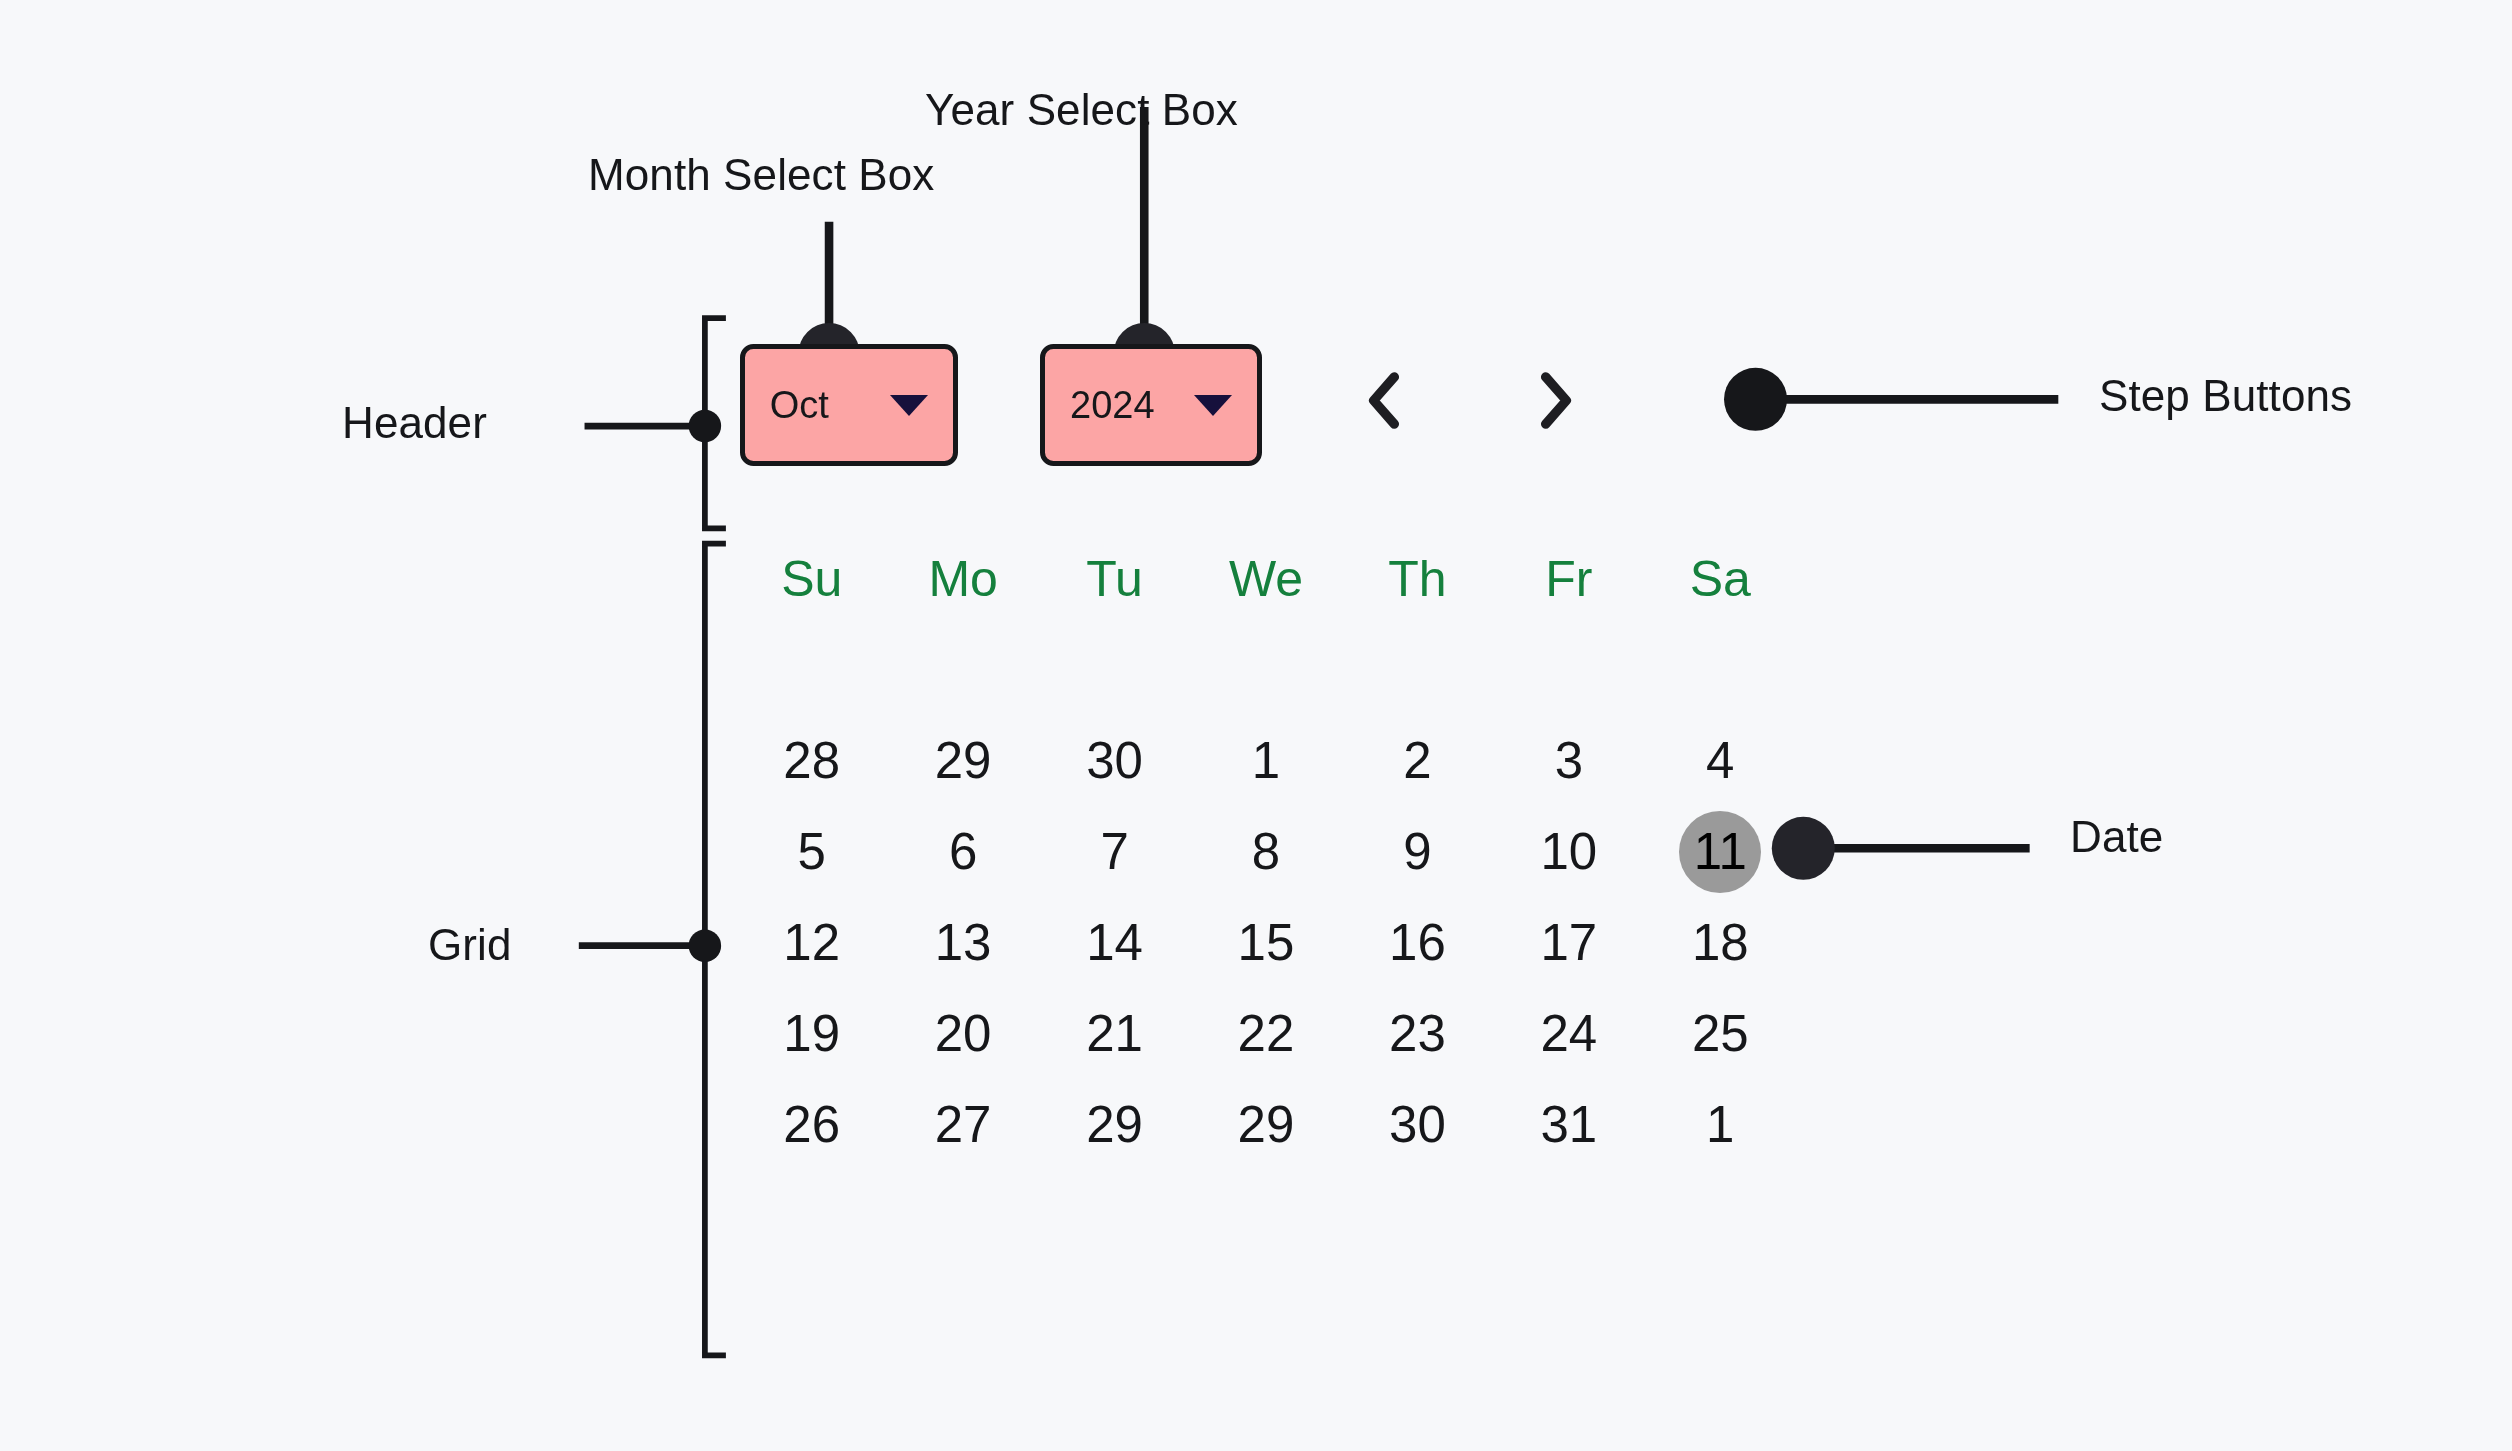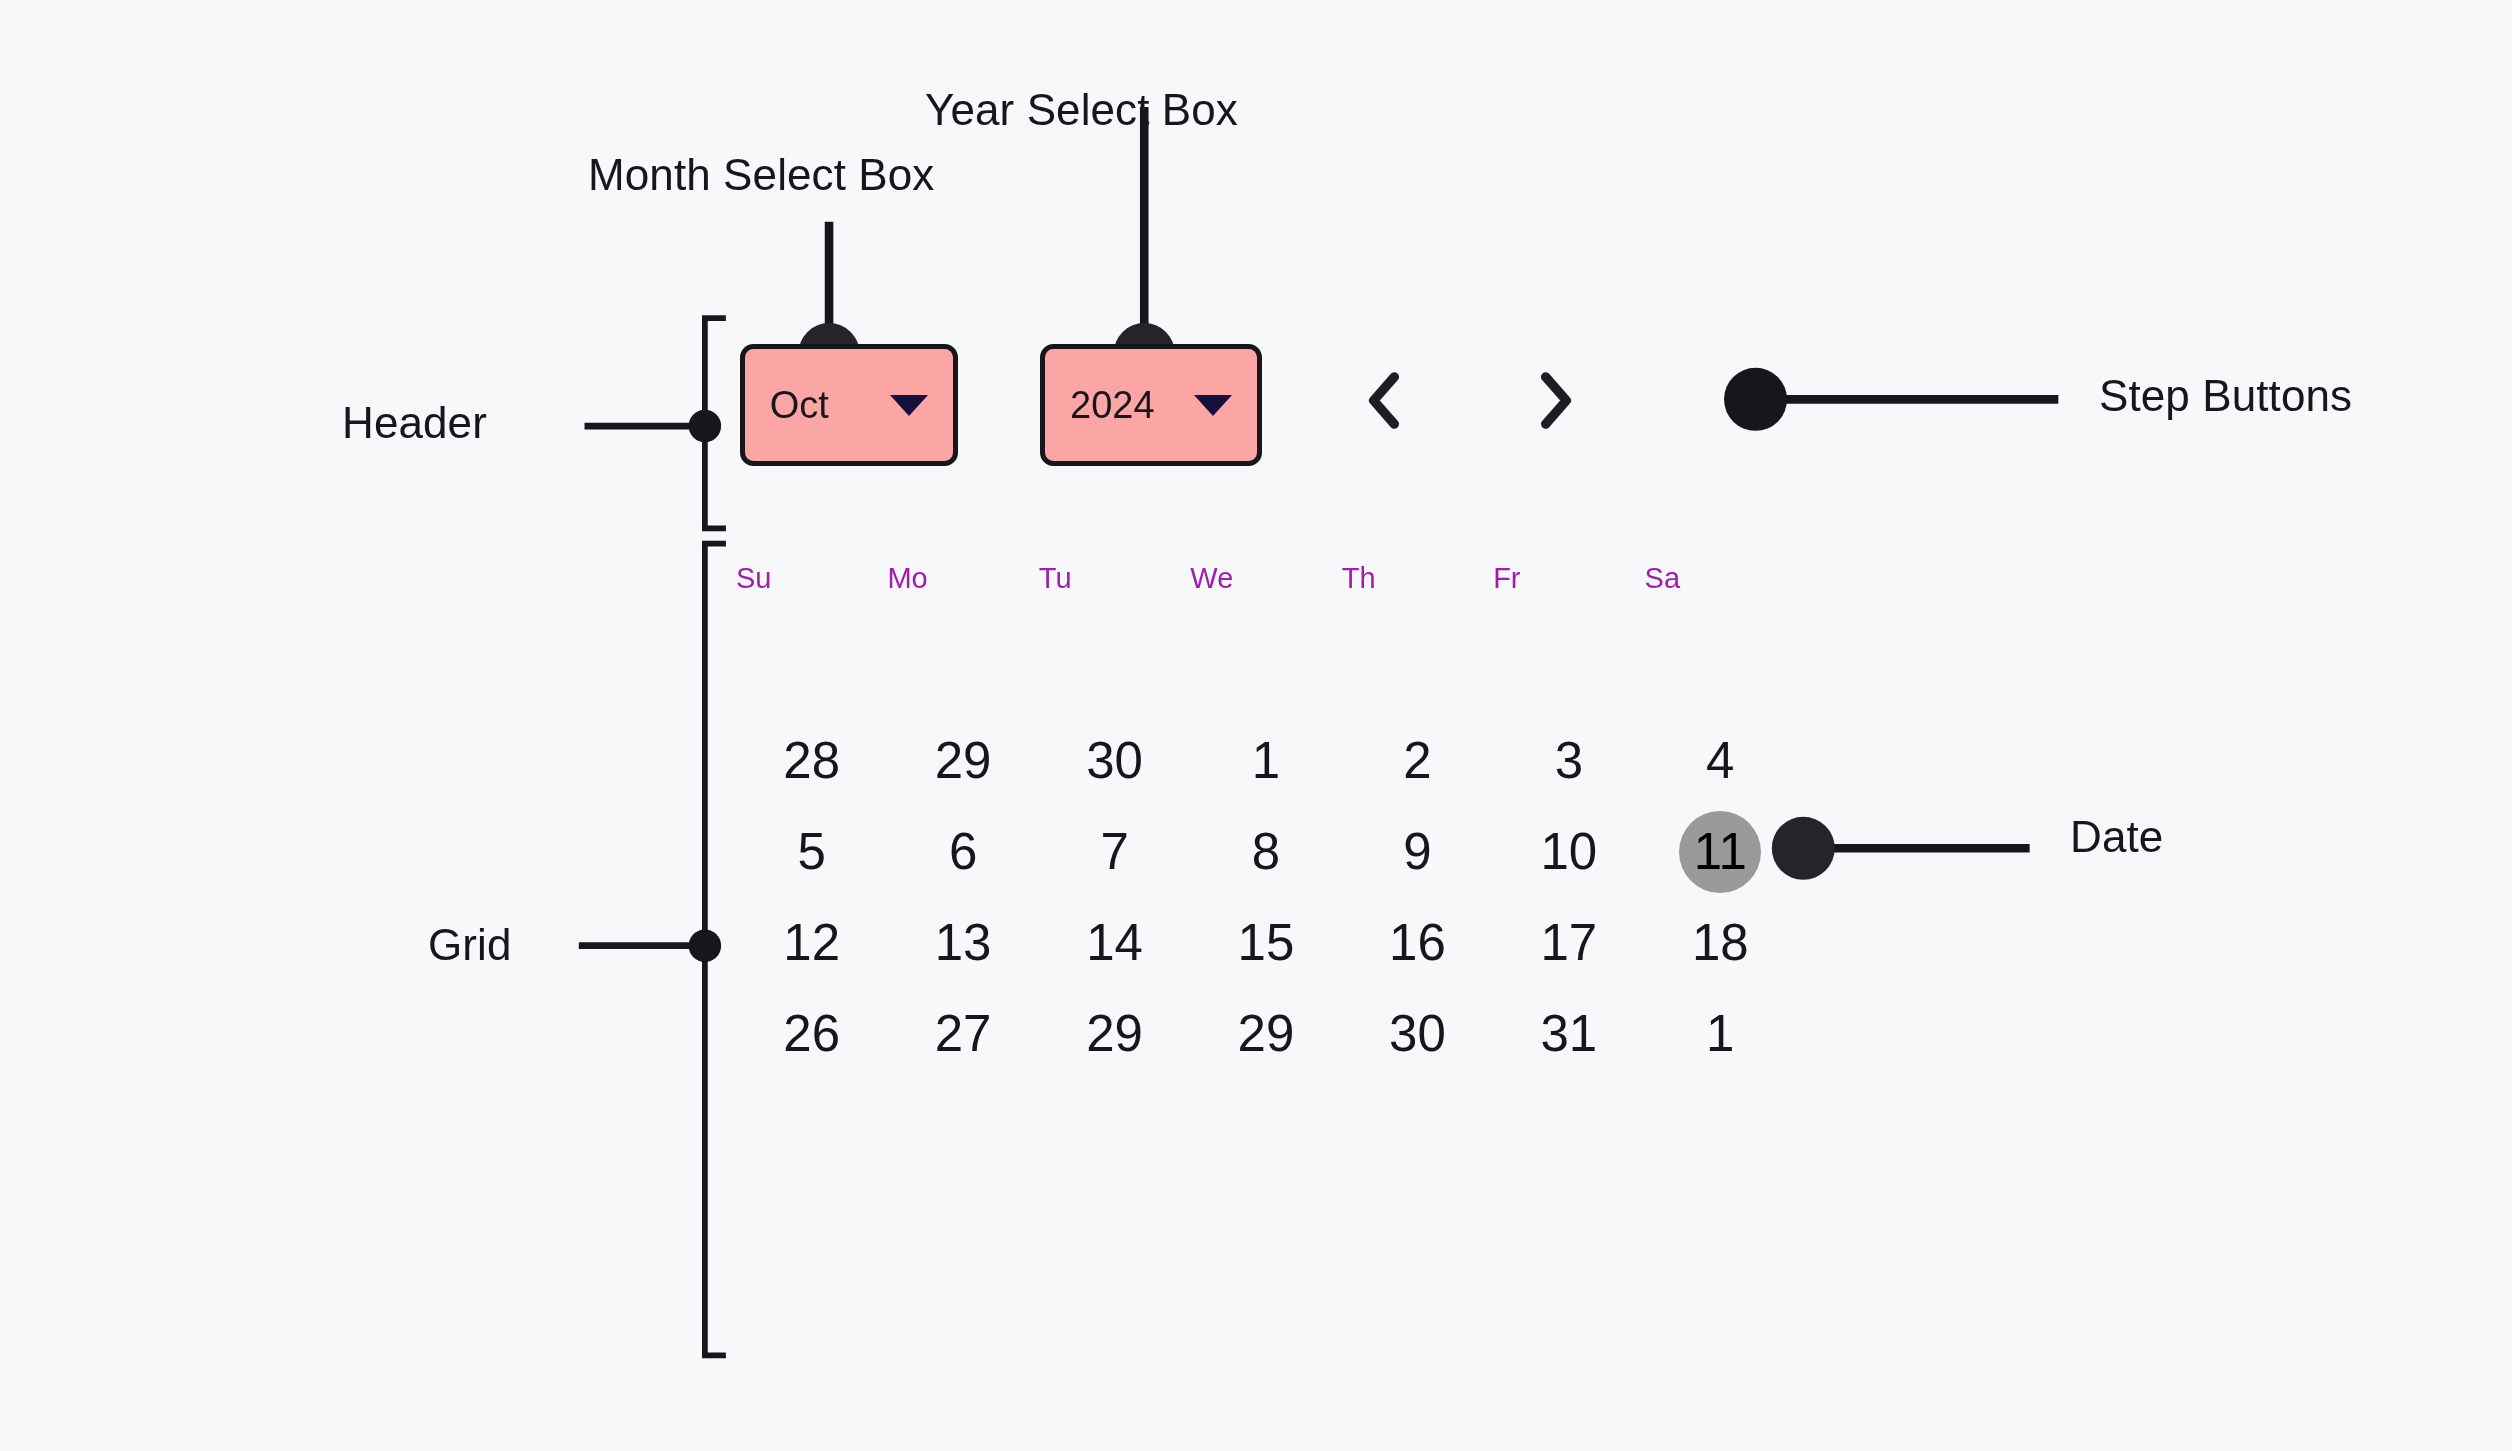--- a/index.html
+++ b/index.html
@@ -118,23 +118,23 @@
   }
 
   .cal-row {
     display: grid;
     grid-template-columns: repeat(7, 1fr);
     height: 91px;
     align-items: center;
   }
 
   .weekday {
-    font-size: 29px;
-    color: #a21caf;
-    text-align: left;
+    font-size: 50px;
+    color: #15803d;
+    text-align: center;
     line-height: 1;
   }
 
   .day-cell {
     display: flex;
     align-items: center;
     justify-content: center;
     height: 91px;
   }
   .day-inner {
@@ -322,20 +322,43 @@
             <span class="day-inner">16</span>
           </div>
         <div class="day-cell">
             <span class="day-inner">17</span>
           </div>
         <div class="day-cell">
             <span class="day-inner">18</span>
           </div>
       </div>
 
+      <div class="cal-row">
+        <div class="day-cell">
+            <span class="day-inner">19</span>
+          </div>
+        <div class="day-cell">
+            <span class="day-inner">20</span>
+          </div>
+        <div class="day-cell">
+            <span class="day-inner">21</span>
+          </div>
+        <div class="day-cell">
+            <span class="day-inner">22</span>
+          </div>
+        <div class="day-cell">
+            <span class="day-inner">23</span>
+          </div>
+        <div class="day-cell">
+            <span class="day-inner">24</span>
+          </div>
+        <div class="day-cell">
+            <span class="day-inner">25</span>
+          </div>
+      </div>
 
       <div class="cal-row">
         <div class="day-cell">
             <span class="day-inner">26</span>
           </div>
         <div class="day-cell">
             <span class="day-inner">27</span>
           </div>
         <div class="day-cell">
             <span class="day-inner">29</span>

